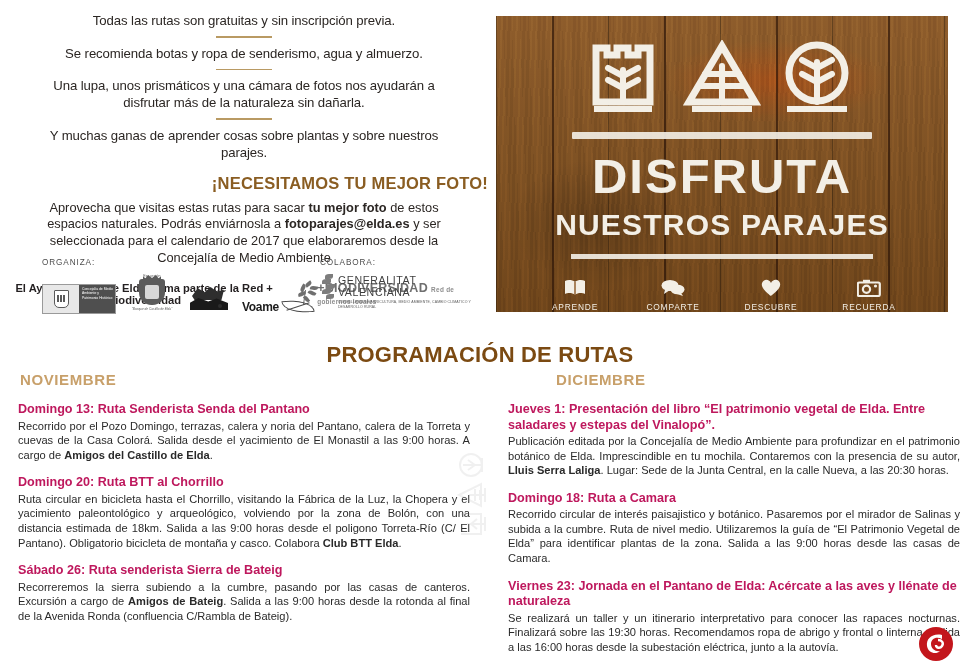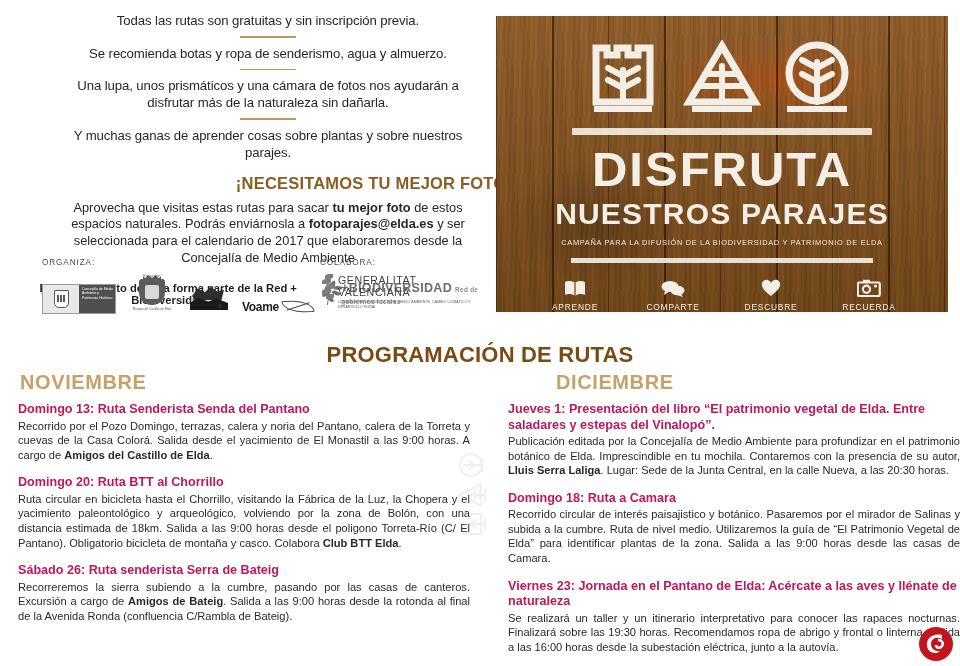--- a/index.html
+++ b/index.html
@@ -10,21 +10,20 @@
     color:#231f20;
     overflow:hidden;
     position:relative;
   }
   .page{position:relative;width:960px;height:666px;}
 
   
   .intro{
     position:absolute;left:0;top:0;width:488px;height:330px;
     text-align:center;
-    margin-left:24px;
   }
   .intro-lines{padding-top:12px;}
   .intro-line{
     font-size:13.2px;line-height:17px;color:#2b2623;
     padding:0 42px;letter-spacing:-0.1px;
   }
   .intro-line.two{padding:0 30px;}
   .rule{
     width:56px;height:1.6px;background:#b99a63;margin:7px auto 7px auto;
   }
@@ -187,21 +186,21 @@
   .foot-item .fi-ic{height:22px;display:flex;align-items:center;justify-content:center;}
   .foot-item .fi-tx{font-size:8.4px;letter-spacing:0.8px;margin-top:3px;}
 
   
   .prog-title{
     position:absolute;left:0;top:342px;width:960px;text-align:center;
     font-size:22px;font-weight:bold;color:#7b4a12;letter-spacing:0.2px;
   }
   .month{
     position:absolute;top:371px;
-    font-size:20px;font-weight:bold;color:#c8a06a;letter-spacing:0.6px;
+    font-size:15px;font-weight:bold;color:#c8a06a;letter-spacing:0.6px;
   }
   .month.nov{left:20px;}
   .month.dic{left:524px;margin-left:32px;}
 
   
   .col{position:absolute;top:402px;width:452px;}
   .col.left{left:18px;}
   .col.right{left:508px;}
   .event{margin-bottom:13px;}
   .ev-title{
@@ -374,21 +373,20 @@
             </g>
             <rect x="9" y="66" width="60" height="6" fill="#f3efe6"></rect>
           </svg>
         </div>
 
       </div>
 
       <div class="bar-under"></div>
       <div class="title-big">DISFRUTA</div>
       <div class="title-sub">NUESTROS PARAJES</div>
-      <div class="title-tag">CAMPAÑA PARA LA DIFUSIÓN DE LA BIODIVERSIDAD Y PATRIMONIO DE ELDA</div>
       <div class="bar-under2"></div>
 
       <div class="foot-row">
         <div class="foot-item">
           <div class="fi-ic">
             <svg width="22" height="17" viewBox="0 0 22 17">
                 <path d="M11 3 C8 0.5 3.5 0.8 1 2 V15 C3.5 13.6 8 13.4 11 15.6 C14 13.4 18.5 13.6 21 15 V2 C18.5 0.8 14 0.5 11 3 Z" fill="#f3efe6"></path>
                 <path d="M11 3 V15.6" stroke="#8a5621" stroke-width="1.4"></path>
               </svg>
           </div>
@@ -435,21 +433,21 @@
   <div class="col left">
     <div class="event">
       <div class="ev-title">Domingo 13: Ruta Senderista Senda del Pantano</div>
       <div class="ev-body"><span>Recorrido por el Pozo Domingo, terrazas, calera y noria del Pantano, calera de la Torreta y cuevas de la Casa Colorá. Salida desde el yacimiento  de El Monastil a las 9:00 horas. A cargo de </span><b>Amigos del Castillo de Elda</b><span>.</span></div>
     </div>
     <div class="event">
       <div class="ev-title">Domingo 20: Ruta BTT al Chorrillo</div>
       <div class="ev-body"><span>Ruta circular en bicicleta hasta el Chorrillo, visitando la Fábrica de la Luz, la Chopera  y el yacimiento paleontológico y arqueológico, volviendo por la zona de Bolón, con una distancia estimada de 18km. Salida a las 9:00 horas desde el poligono Torreta-Río (C/ El Pantano). Obligatorio bicicleta de montaña y casco. Colabora </span><b>Club BTT Elda</b><span>.</span></div>
     </div>
     <div class="event">
-      <div class="ev-title">Sábado 26: Ruta senderista Serra de  Bateig</div>
+      <div class="ev-title">Sábado 26: Ruta senderista Sierra de  Bateig</div>
       <div class="ev-body"><span>Recorreremos la sierra subiendo a la cumbre, pasando por  las casas de canteros. Excursión a cargo de </span><b>Amigos de Bateig</b><span>. Salida a las 9:00 horas desde la rotonda al final de la Avenida Ronda (confluencia C/Rambla de Bateig).</span></div>
     </div>
   </div>
 
   <div class="col right">
     <div class="event">
       <div class="ev-title">Jueves 1: Presentación del libro “El patrimonio vegetal de Elda. Entre saladares y estepas del Vinalopó”.</div>
       <div class="ev-body"><span>Publicación editada por la Concejalía de Medio Ambiente para profundizar en el patrimonio botánico de Elda. Imprescindible en tu mochila. Contaremos con la presencia de su autor, </span><b>Lluis Serra Laliga</b><span>. Lugar: Sede de la Junta Central, en la calle Nueva, a las 20:30 horas.</span></div>
     </div>
     <div class="event">

